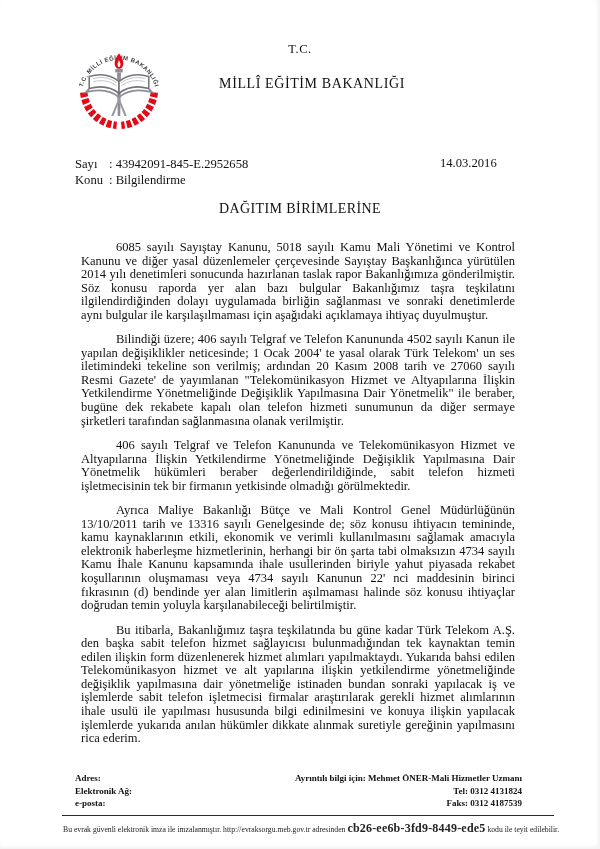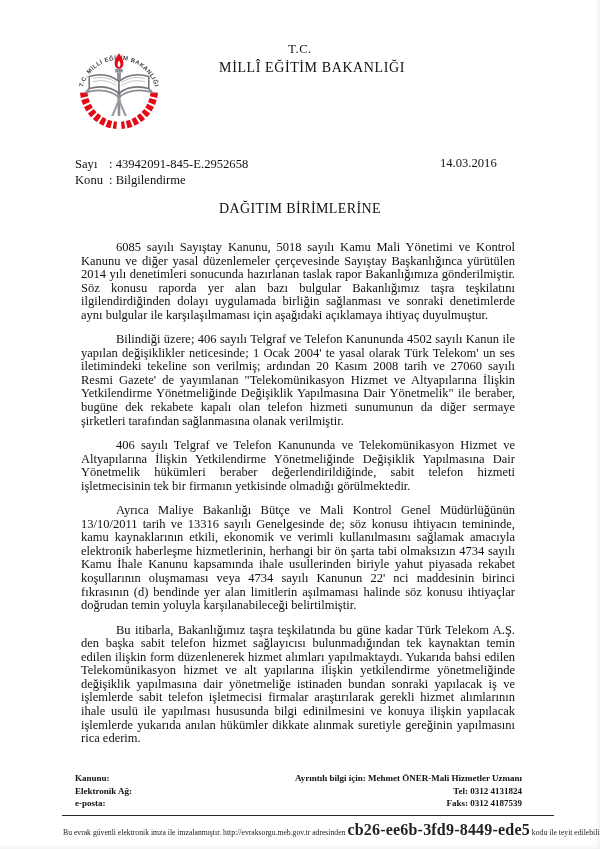--- a/index.html
+++ b/index.html
@@ -9,38 +9,38 @@
     margin:0 auto;
     background:#ffffff;
     font-family:"Liberation Serif","DejaVu Serif",serif;
     color:#111;
     overflow:hidden;
     box-shadow:inset -2px -2px 4px rgba(0,0,0,0.06);
   }
   .emblem{position:absolute;left:72px;top:38px;width:94px;height:98px;}
   .header-text{position:absolute;top:42px;left:0;right:0;text-align:center;line-height:1.25;}
   .ht-tc{font-size:12.5px;letter-spacing:.5px;}
-  .ht-ministry{font-size:14px;letter-spacing:.6px;margin-top:1px;padding-left:24px;}
+  .ht-ministry{font-size:14px;letter-spacing:.6px;margin-top:17px;padding-left:24px;}
   .ht-dept{font-size:12.8px;margin-top:1px;}
   .meta{position:absolute;top:156px;left:75px;right:75px;font-size:12.6px;line-height:16px;font-family:Liberation Serif, serif;}
   .meta-row{white-space:nowrap;}
   .meta-label{display:inline-block;width:34px;}
   .doc-date{position:absolute;top:156px;left:440px;font-size:12.6px;text-align:right;}
   .recipient{position:absolute;top:201px;left:0;right:0;text-align:center;font-size:14px;letter-spacing:.4px;}
   .body-text{
     position:absolute;top:230px;left:70px;width:456px;
     font-size:12.5px;line-height:13.55px;text-align:justify;
   }
   .body-text p{margin:11px;text-indent:35px;}
   .footer{position:absolute;top:772px;left:75px;right:78px;display:flex;justify-content:space-between;
     font-size:9px;font-weight:bold;line-height:12.6px;}
   .footer .right{text-align:right;}
   .divider{position:absolute;top:815px;left:62px;width:492px;border:0;border-top:1.4px solid #2a2a2a;margin:0;}
   .verify{position:absolute;top:821px;left:63px;right:48px;font-size:7.7px;color:#222;white-space:nowrap;}
-  .verify .code{font-weight:bold;font-size:16px;letter-spacing:.2px;}
+  .verify .code{font-weight:bold;font-size:12px;letter-spacing:.2px;}
 </style>
 </head>
 <body>
 
 <div class="page">
 
   <div class="emblem">
     <svg viewBox="0 0 120 118" width="94" height="98">
       <defs>
         <path id="arcPath" d="M 13 82 A 48 48 0 1 1 107 82" fill="none"></path>
@@ -88,21 +88,21 @@
   <div class="body-text">
     <p>6085 sayılı Sayıştay Kanunu, 5018 sayılı Kamu Mali Yönetimi ve Kontrol Kanunu ve diğer yasal düzenlemeler çerçevesinde Sayıştay Başkanlığınca yürütülen 2014 yılı denetimleri sonucunda hazırlanan taslak rapor Bakanlığımıza gönderilmiştir. Söz konusu raporda yer alan bazı bulgular Bakanlığımız taşra teşkilatını ilgilendirdiğinden dolayı uygulamada birliğin sağlanması ve sonraki denetimlerde aynı bulgular ile karşılaşılmaması için aşağıdaki açıklamaya ihtiyaç duyulmuştur.</p>
     <p>Bilindiği üzere; 406 sayılı Telgraf ve Telefon Kanununda 4502 sayılı Kanun ile yapılan değişiklikler neticesinde; 1 Ocak 2004' te yasal olarak Türk Telekom' un ses iletimindeki tekeline son verilmiş; ardından 20 Kasım 2008 tarih ve 27060 sayılı Resmi Gazete' de yayımlanan "Telekomünikasyon Hizmet ve Altyapılarına İlişkin Yetkilendirme Yönetmeliğinde Değişiklik Yapılmasına Dair Yönetmelik" ile beraber, bugüne dek rekabete kapalı olan telefon hizmeti sunumunun da diğer sermaye şirketleri tarafından sağlanmasına olanak verilmiştir.</p>
     <p>406 sayılı Telgraf ve Telefon Kanununda ve Telekomünikasyon Hizmet ve Altyapılarına İlişkin Yetkilendirme Yönetmeliğinde Değişiklik Yapılmasına Dair Yönetmelik hükümleri beraber değerlendirildiğinde, sabit telefon hizmeti işletmecisinin tek bir firmanın yetkisinde olmadığı görülmektedir.</p>
     <p>Ayrıca Maliye Bakanlığı Bütçe ve Mali Kontrol Genel Müdürlüğünün 13/10/2011 tarih ve 13316 sayılı Genelgesinde de; söz konusu ihtiyacın temininde, kamu kaynaklarının etkili, ekonomik ve verimli kullanılmasını sağlamak amacıyla elektronik haberleşme hizmetlerinin, herhangi bir ön şarta tabi olmaksızın 4734 sayılı Kamu İhale Kanunu kapsamında ihale usullerinden biriyle yahut piyasada rekabet koşullarının oluşmaması veya 4734 sayılı Kanunun 22' nci maddesinin birinci fıkrasının (d) bendinde yer alan limitlerin aşılmaması halinde söz konusu ihtiyaçlar doğrudan temin yoluyla karşılanabileceği belirtilmiştir.</p>
     <p>Bu itibarla, Bakanlığımız taşra teşkilatında bu güne kadar Türk Telekom A.Ş. den başka sabit telefon hizmet sağlayıcısı bulunmadığından tek kaynaktan temin edilen ilişkin form düzenlenerek hizmet alımları yapılmaktaydı. Yukarıda bahsi edilen Telekomünikasyon hizmet ve alt yapılarına ilişkin yetkilendirme yönetmeliğinde değişiklik yapılmasına dair yönetmeliğe istinaden bundan sonraki yapılacak iş ve işlemlerde sabit telefon işletmecisi firmalar araştırılarak gerekli hizmet alımlarının ihale usulü ile yapılması hususunda bilgi edinilmesini ve konuya ilişkin yapılacak işlemlerde yukarıda anılan hükümler dikkate alınmak suretiyle gereğinin yapılmasını rica ederim.</p>
   </div>
 
   <div class="footer">
     <div class="left">
-      <div>Kanunu:</div>
+      <div>Adres:</div>
       <div>Elektronik Ağ:</div>
       <div>e-posta:</div>
     </div>
     <div class="right">
       <div>Ayrıntılı bilgi için: Mehmet ÖNER-Mali Hizmetler Uzmanı</div>
       <div>Tel: 0312 4131824</div>
       <div>Faks: 0312 4187539</div>
     </div>
   </div>
 

